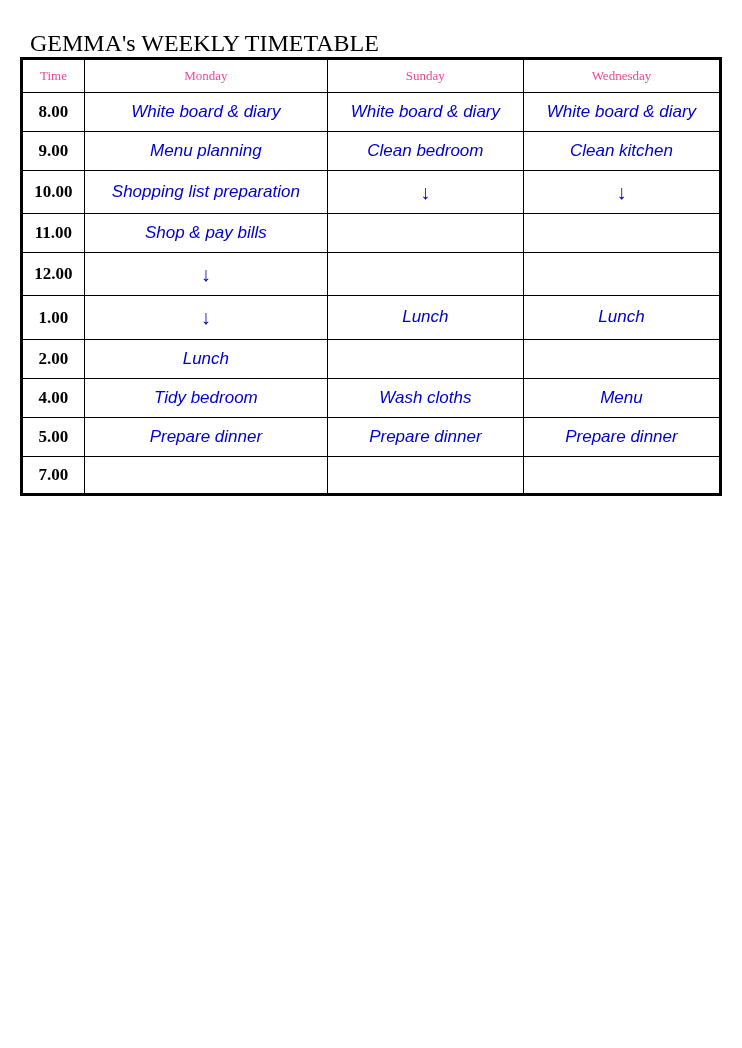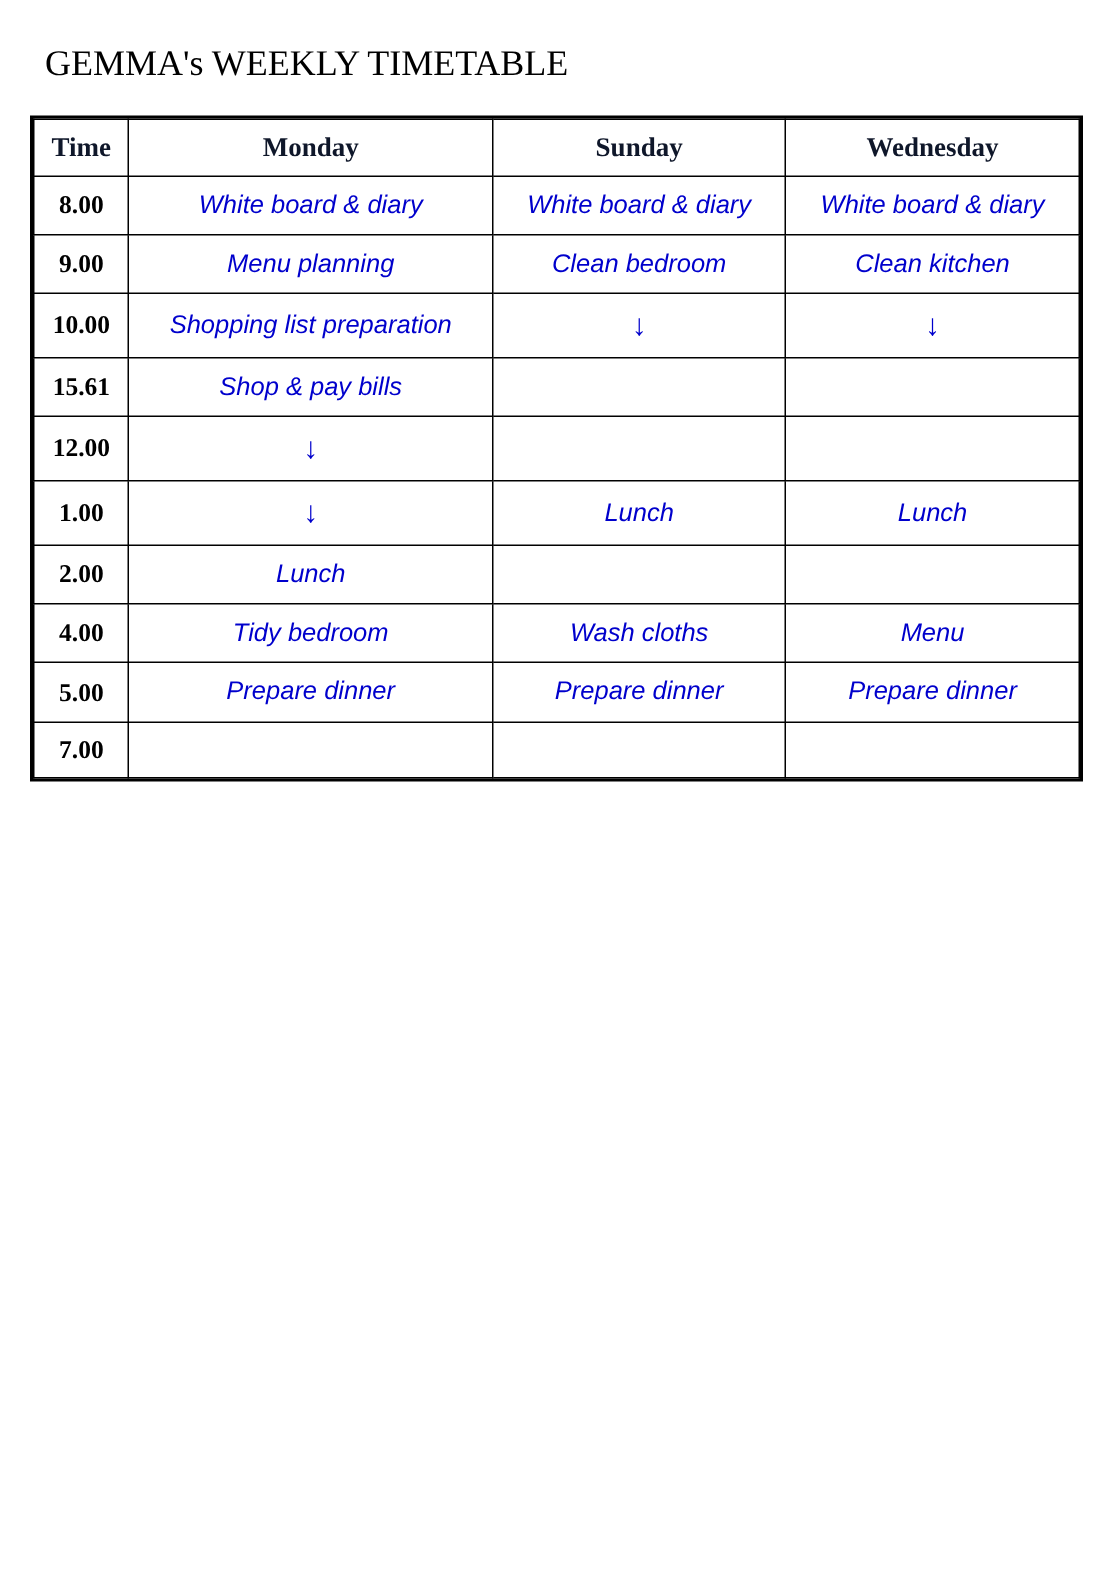--- a/index.html
+++ b/index.html
@@ -14,21 +14,20 @@
       padding: 30px 20px;
       width: 742px;
       min-height: 1048px;
     }
 
     .page-title {
       font-family: 'Comic Sans MS', 'Chalkboard SE', cursive;
       font-size: 24px;
       font-weight: normal;
       color: #000;
-      margin-bottom: 20px;
       padding-left: 10px;
     }
 
     .timetable-wrapper {
       border: 2px solid #000;
       width: 100%;
     }
 
     table {
       width: 100%;
@@ -36,23 +35,23 @@
     }
 
     th, td {
       border: 1.5px solid #000;
       text-align: center;
       vertical-align: middle;
       padding: 8px 6px;
     }
 
     th {
-      font-size: 18px;
-      font-weight: bold;
-      color: #0f172a;
+      font-size: 13px;
+      font-weight: normal;
+      color: #ec4899;
       font-family: 'Comic Sans MS', 'Chalkboard SE', cursive;
     }
 
     td.time-cell {
       font-size: 17px;
       color: #000;
       font-family: 'Comic Sans MS', 'Chalkboard SE', cursive;
       font-weight: bold;
     }
 
@@ -102,21 +101,21 @@
           <td class="content-cell">Clean bedroom</td>
           <td class="content-cell">Clean kitchen</td>
         </tr>
         <tr>
           <td class="time-cell">10.00</td>
           <td class="content-cell">Shopping list preparation</td>
           <td class="content-cell"><span class="arrow">↓</span></td>
           <td class="content-cell"><span class="arrow">↓</span></td>
         </tr>
         <tr>
-          <td class="time-cell">15.61</td>
+          <td class="time-cell">11.00</td>
           <td class="content-cell">Shop &amp; pay bills</td>
           <td class="empty-cell"></td>
           <td class="empty-cell"></td>
         </tr>
         <tr>
           <td class="time-cell">12.00</td>
           <td class="content-cell"><span class="arrow">↓</span></td>
           <td class="empty-cell"></td>
           <td class="empty-cell"></td>
         </tr>

